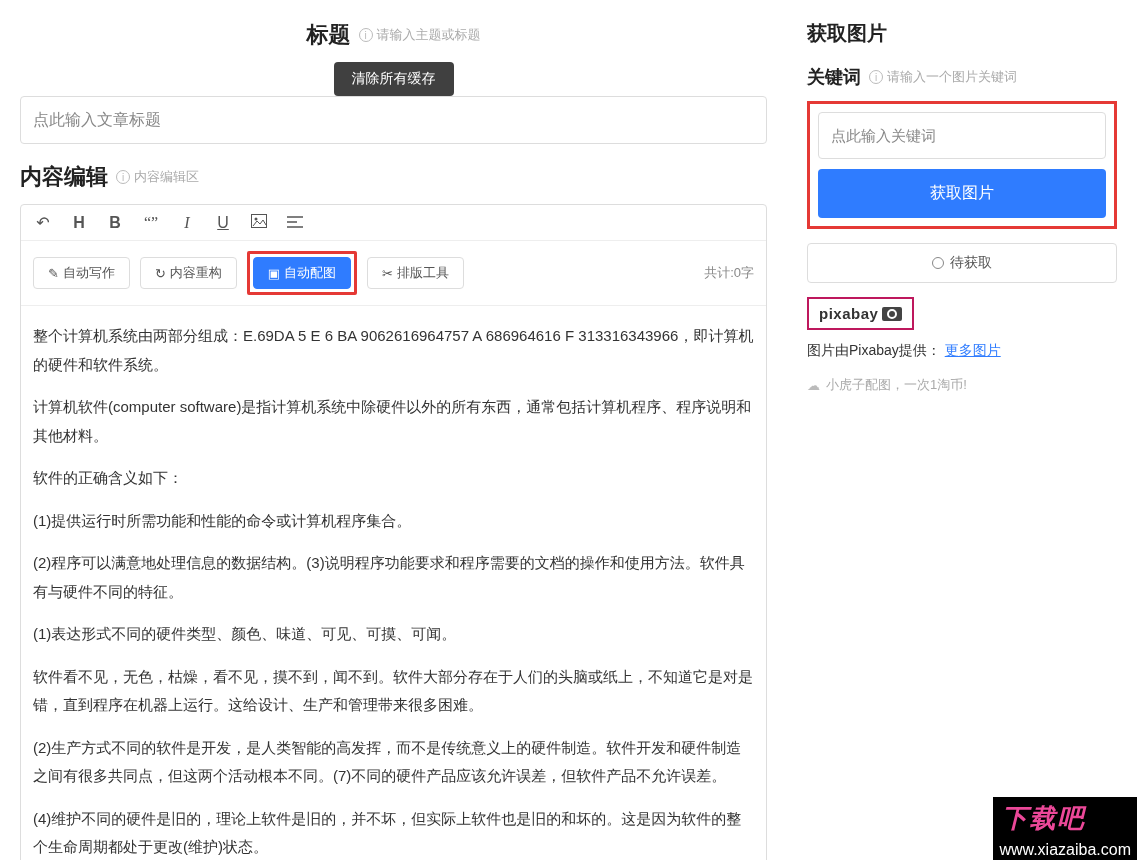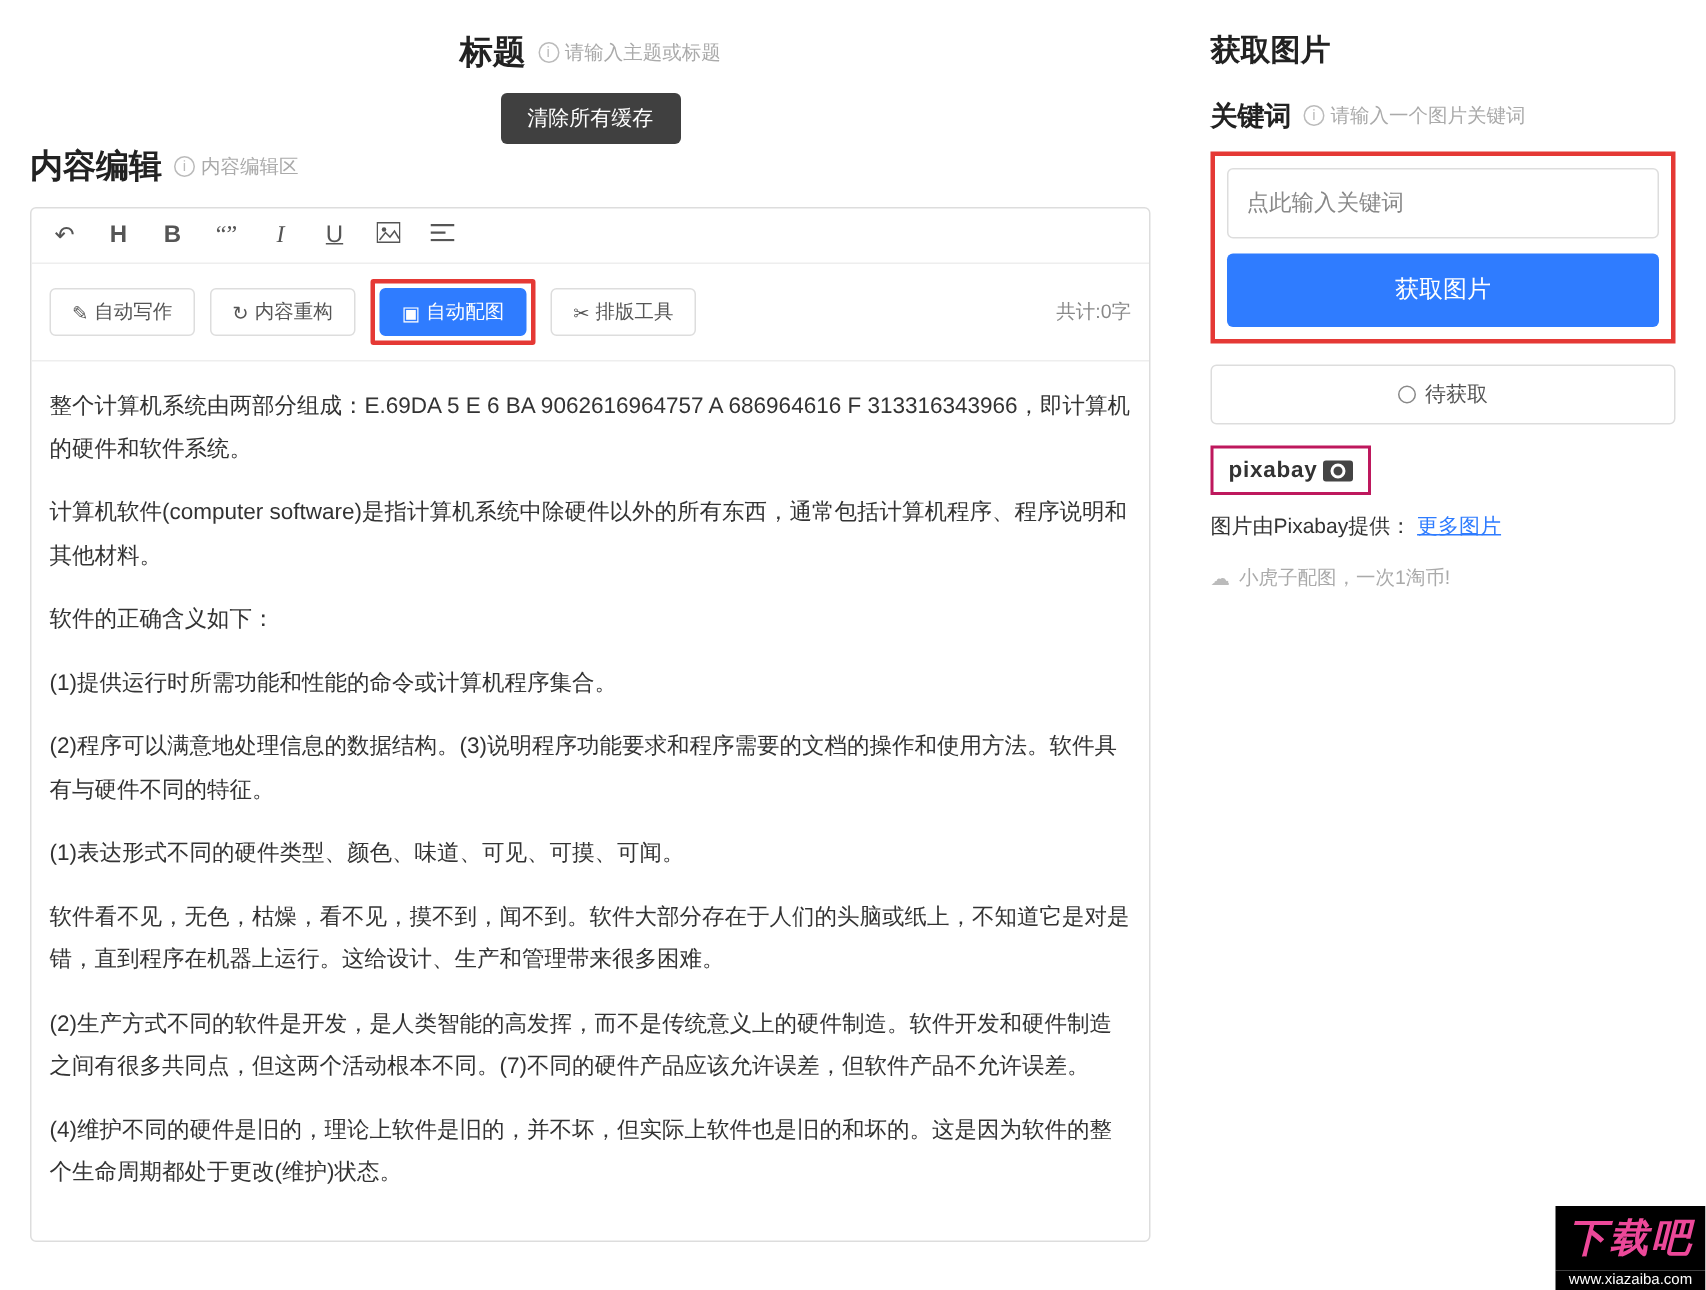--- a/index.html
+++ b/index.html
@@ -46,39 +46,40 @@
 .camera-icon::after { content: ''; position: absolute; width: 6px; height: 6px; border: 2px solid #fff; border-radius: 50%; top: 2px; left: 5px; }
 
 .credit-line { font-size: 14px; color: #333; margin-bottom: 16px; }
 .credit-line a { color: #2f7cff; text-decoration: underline; }
 
 .promo-line { font-size: 13px; color: #aaa; display: flex; align-items: center; gap: 6px; }
 .cloud-icon { color: #bbb; }
 
 .watermark { position: absolute; right: 0; bottom: 0; }
 .wm-box { background: #000; color: #ec4899; font-size: 26px; font-weight: bold; padding: 4px 8px; font-style: italic; letter-spacing: 2px; }
-.wm-url { background: #000; color: #fff; font-size: 10px; text-align: center; padding: 1px 6px; }
+.wm-url { background: #000; color: #fff; font-size: 16px; text-align: left; padding: 1px 6px; }
 .container { position: relative; }
 </style>
 </head>
 <body>
 
 <div class="container">
   <div class="main">
     <div class="header-row">
       <div class="section-header">
         <span class="section-title">标题</span>
         <span class="section-hint">
           <i class="hint-icon">i</i>
           <span>请输入主题或标题</span>
         </span>
       </div>
       <button class="clear-btn">清除所有缓存</button>
     </div>
 
+    <input class="title-input" placeholder="点此输入文章标题" style="">
 
     <div class="section-header">
       <span class="section-title">内容编辑</span>
       <span class="section-hint">
         <i class="hint-icon">i</i>
         <span>内容编辑区</span>
       </span>
     </div>
 
     <div class="editor-box">

